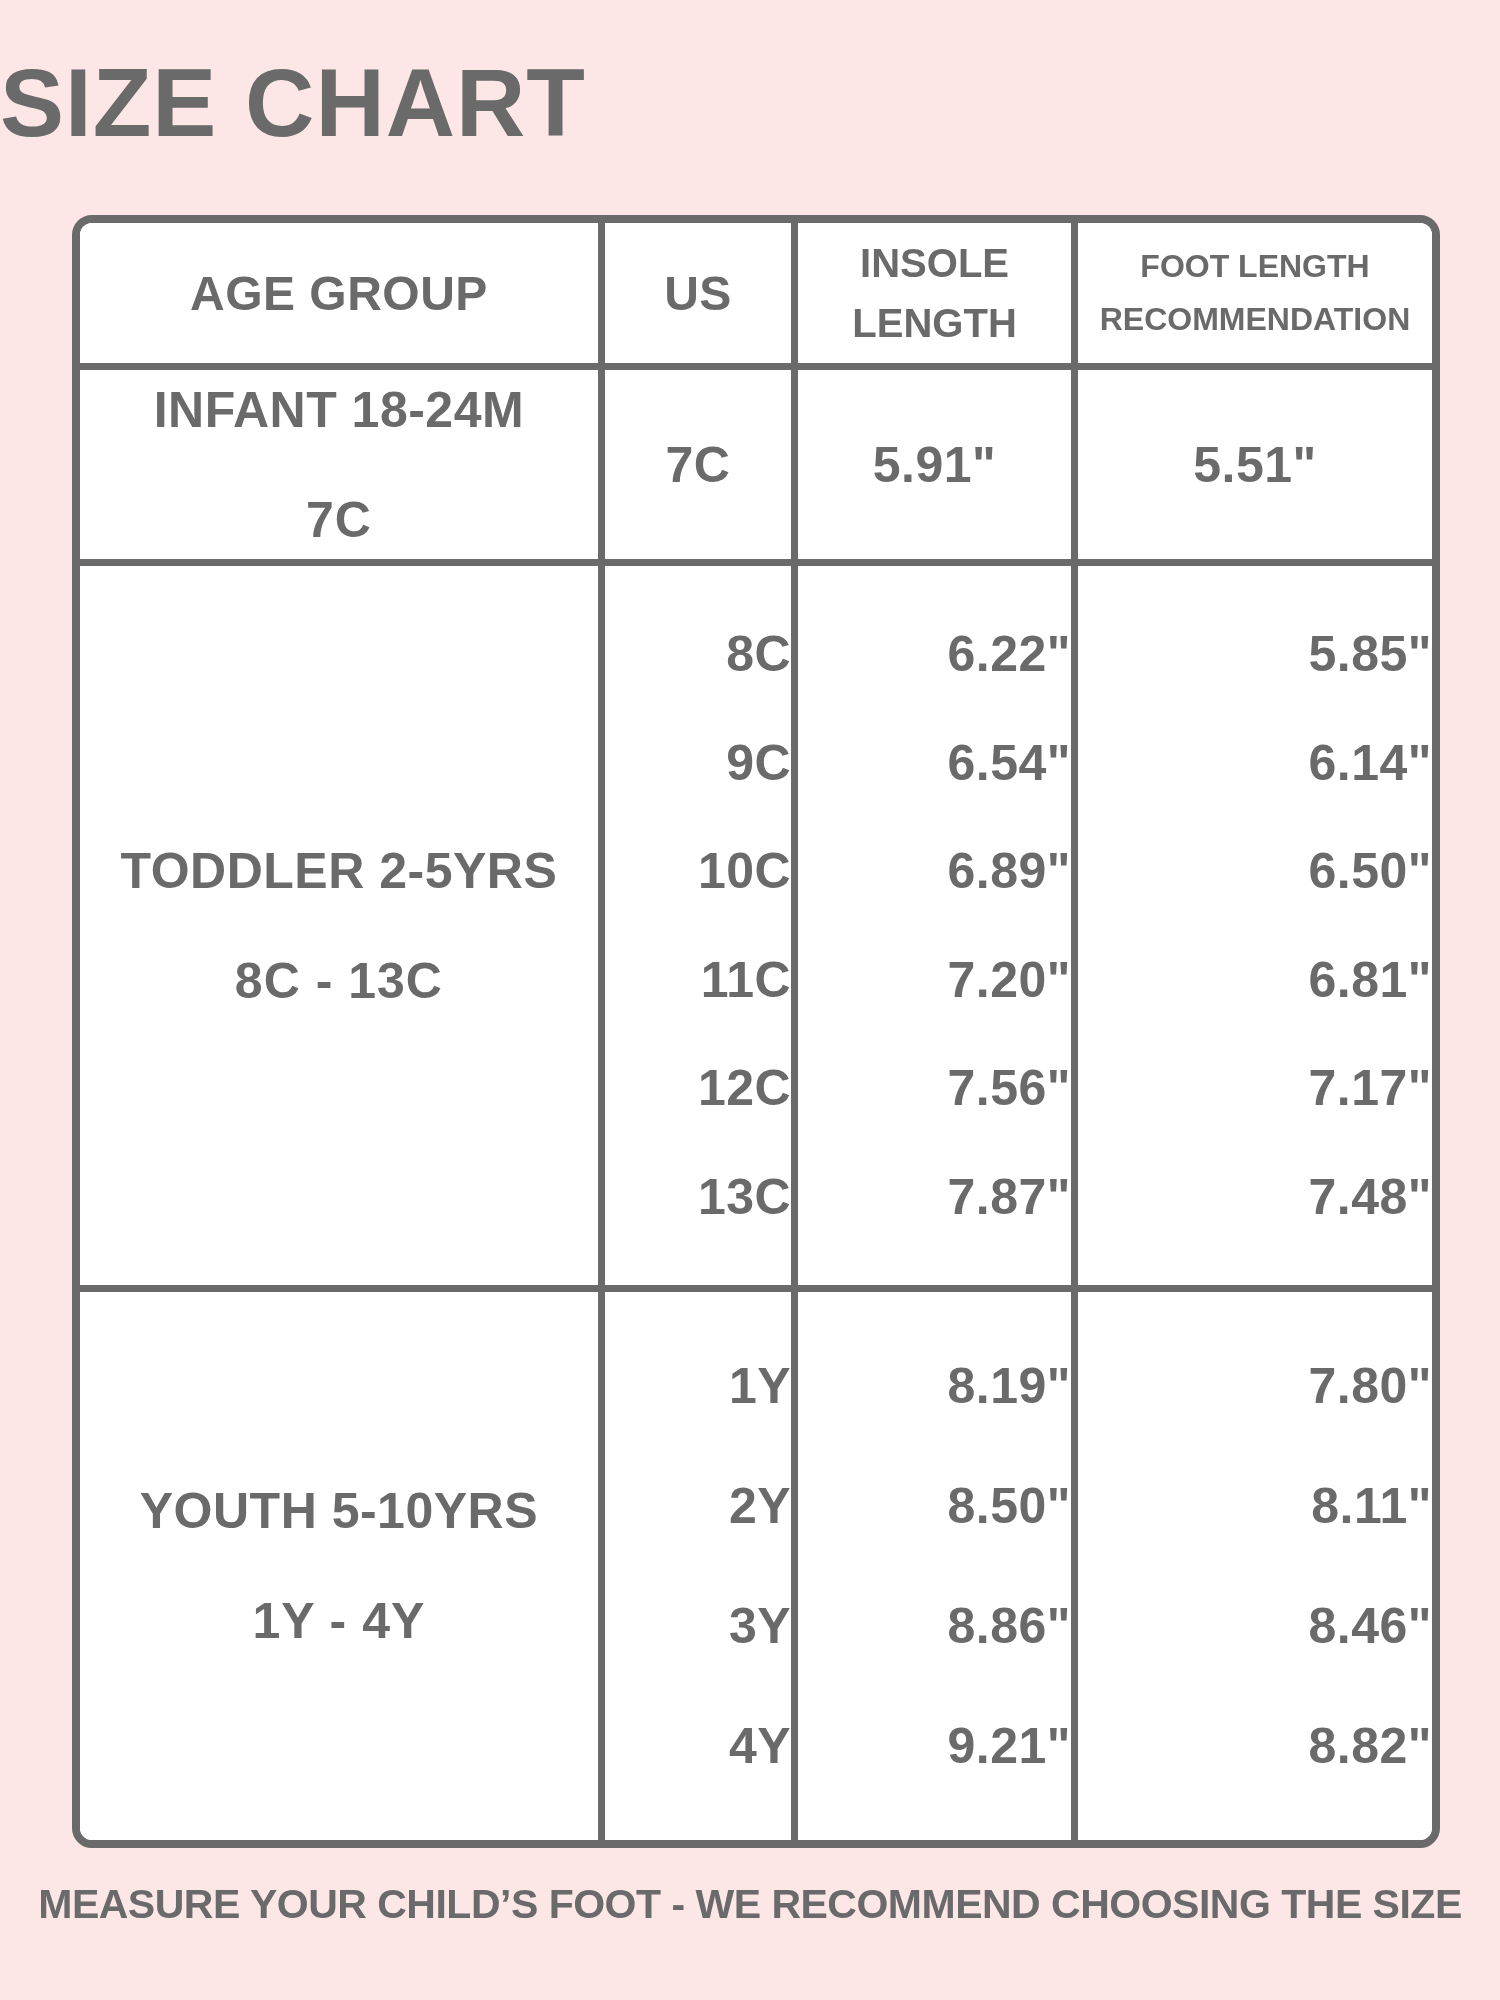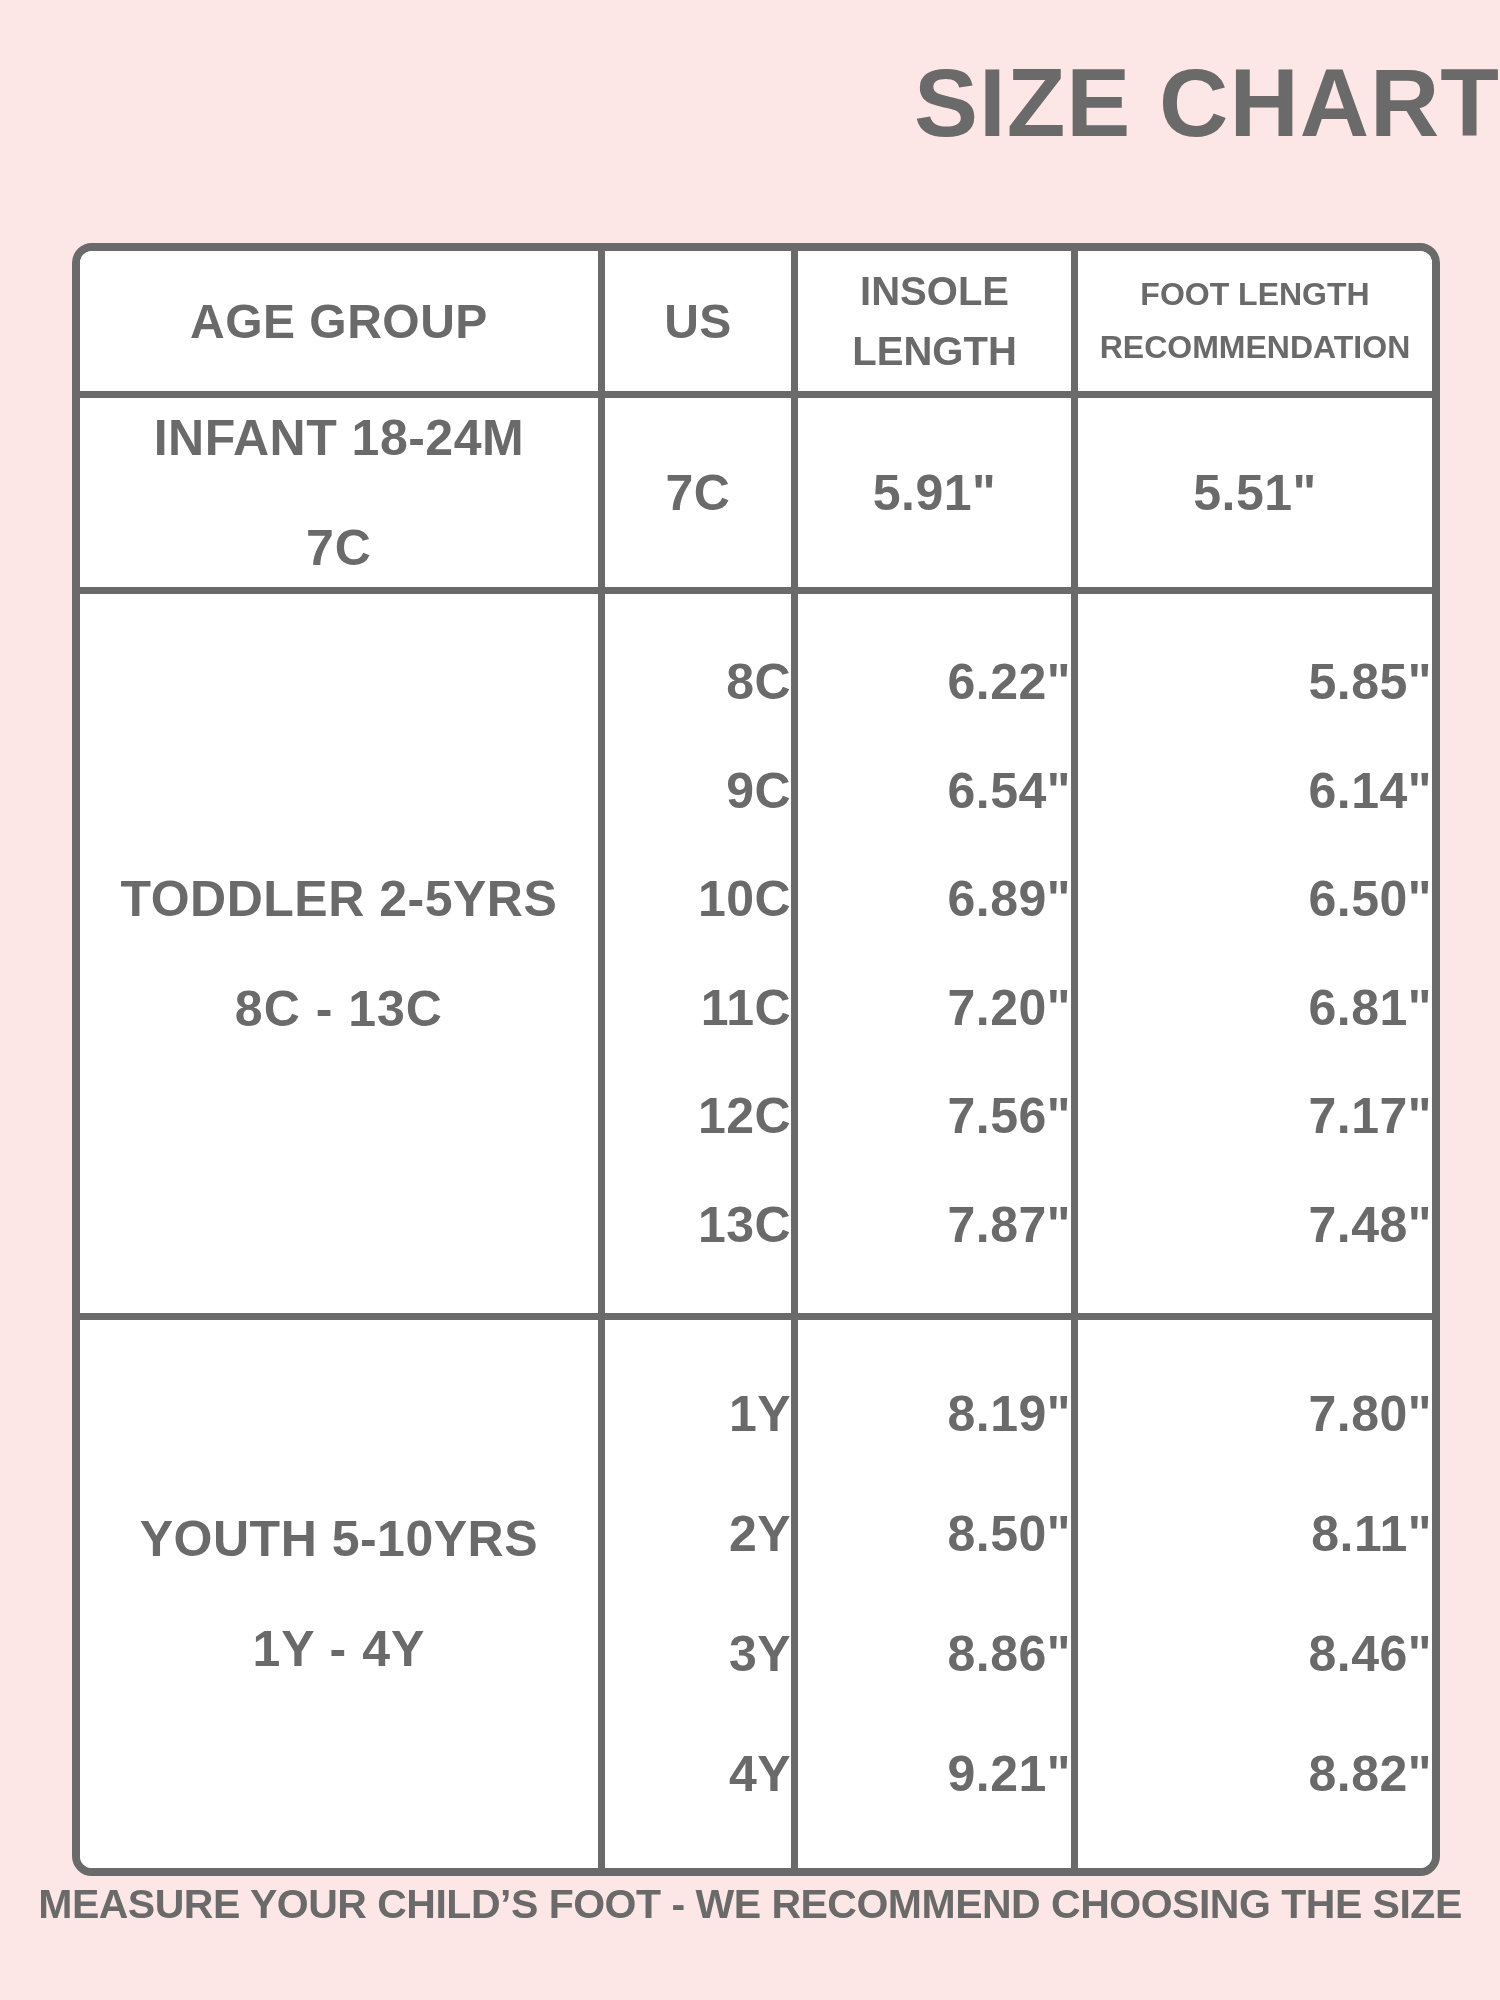--- a/index.html
+++ b/index.html
@@ -12,32 +12,31 @@
   html,body{margin:0;padding:0;}
   body{
     width:1500px;height:2000px;position:relative;
     background:var(--bg);
     font-family:"Liberation Sans", sans-serif;
     color:var(--ink);
     overflow:hidden;
   }
   .title{
     position:absolute;top:48px;left:0;width:100%;
-    text-align:right;
+    text-align:left;
     font-size:96px;font-weight:bold;letter-spacing:1px;
     color:var(--ink);
   }
   .tbl-wrap{
     position:absolute;top:215px;left:72px;
     width:1368px;height:1633px;
     background:var(--cell);
     border:8px solid var(--line);
     border-radius:20px;
     overflow:hidden;
-    margin-top:28px;
   }
   .tbl{
     display:grid;width:100%;height:100%;
     grid-template-columns:38.3% 14.3% 20.7% 26.7%;
     grid-template-rows:140px 196px 726px 1fr;
   }
   .cell{
     background:var(--cell);
     display:flex;flex-direction:column;
     align-items:center;justify-content:center;

